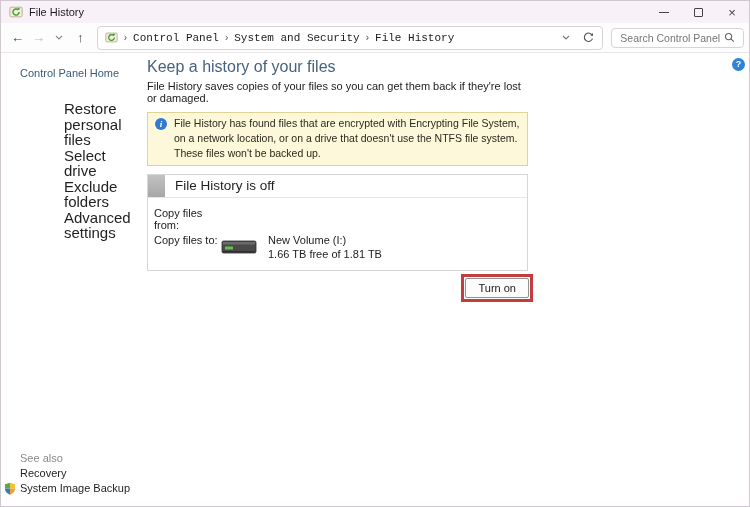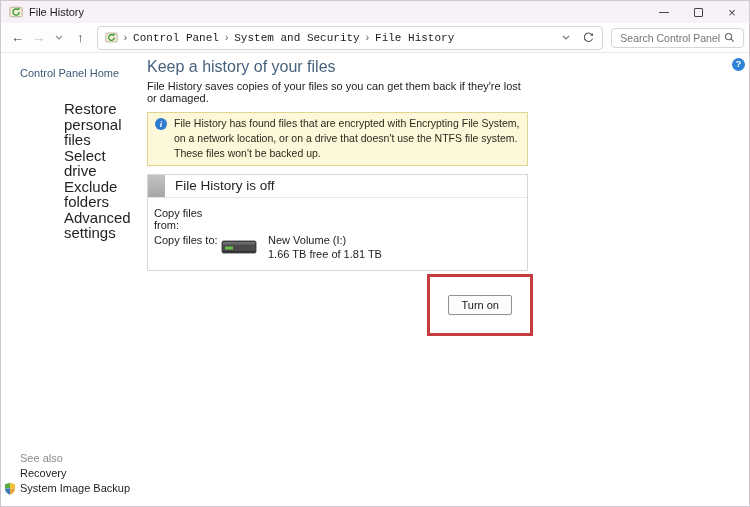--- a/index.html
+++ b/index.html
@@ -132,21 +132,21 @@
   .status-title { position: absolute; left: 27px; top: 3px; font-size: 13.5px; color: #1e1e1e; }
   .status-body { padding: 9px 6px 10px 6px; font-size: 11px; color: #1c1c1c; }
   .frow { display: flex; }
   .frow + .frow { margin-top: 3px; }
   .frow-label { width: 67px; flex: 0 0 auto; }
   .drive-group { display: flex; }
   .drive-icon-wrap { width: 36px; margin-top: 4px; margin-right: 11px; flex: 0 0 auto; }
   .drive-line1 { font-size: 11px; }
   .drive-line2 { font-size: 11px; margin-top: 2px; }
   .btn-row { display: flex; justify-content: flex-end; margin-top: 3px; margin-right: -5px; }
-  .red-annotation { border: 3px solid #c43c3f; padding: 18px; }
+  .red-annotation { border: 3px solid #c43c3f; padding: 1px; }
   .turnon-btn {
     min-width: 48px; height: 20px;
     background: #fcfcfc;
     border: 1px solid #919191;
     border-radius: 2px;
     font-family: "Liberation Sans", sans-serif;
     font-size: 11px; color: #1a1a1a;
     padding: 0 12px;
   }
 </style>

